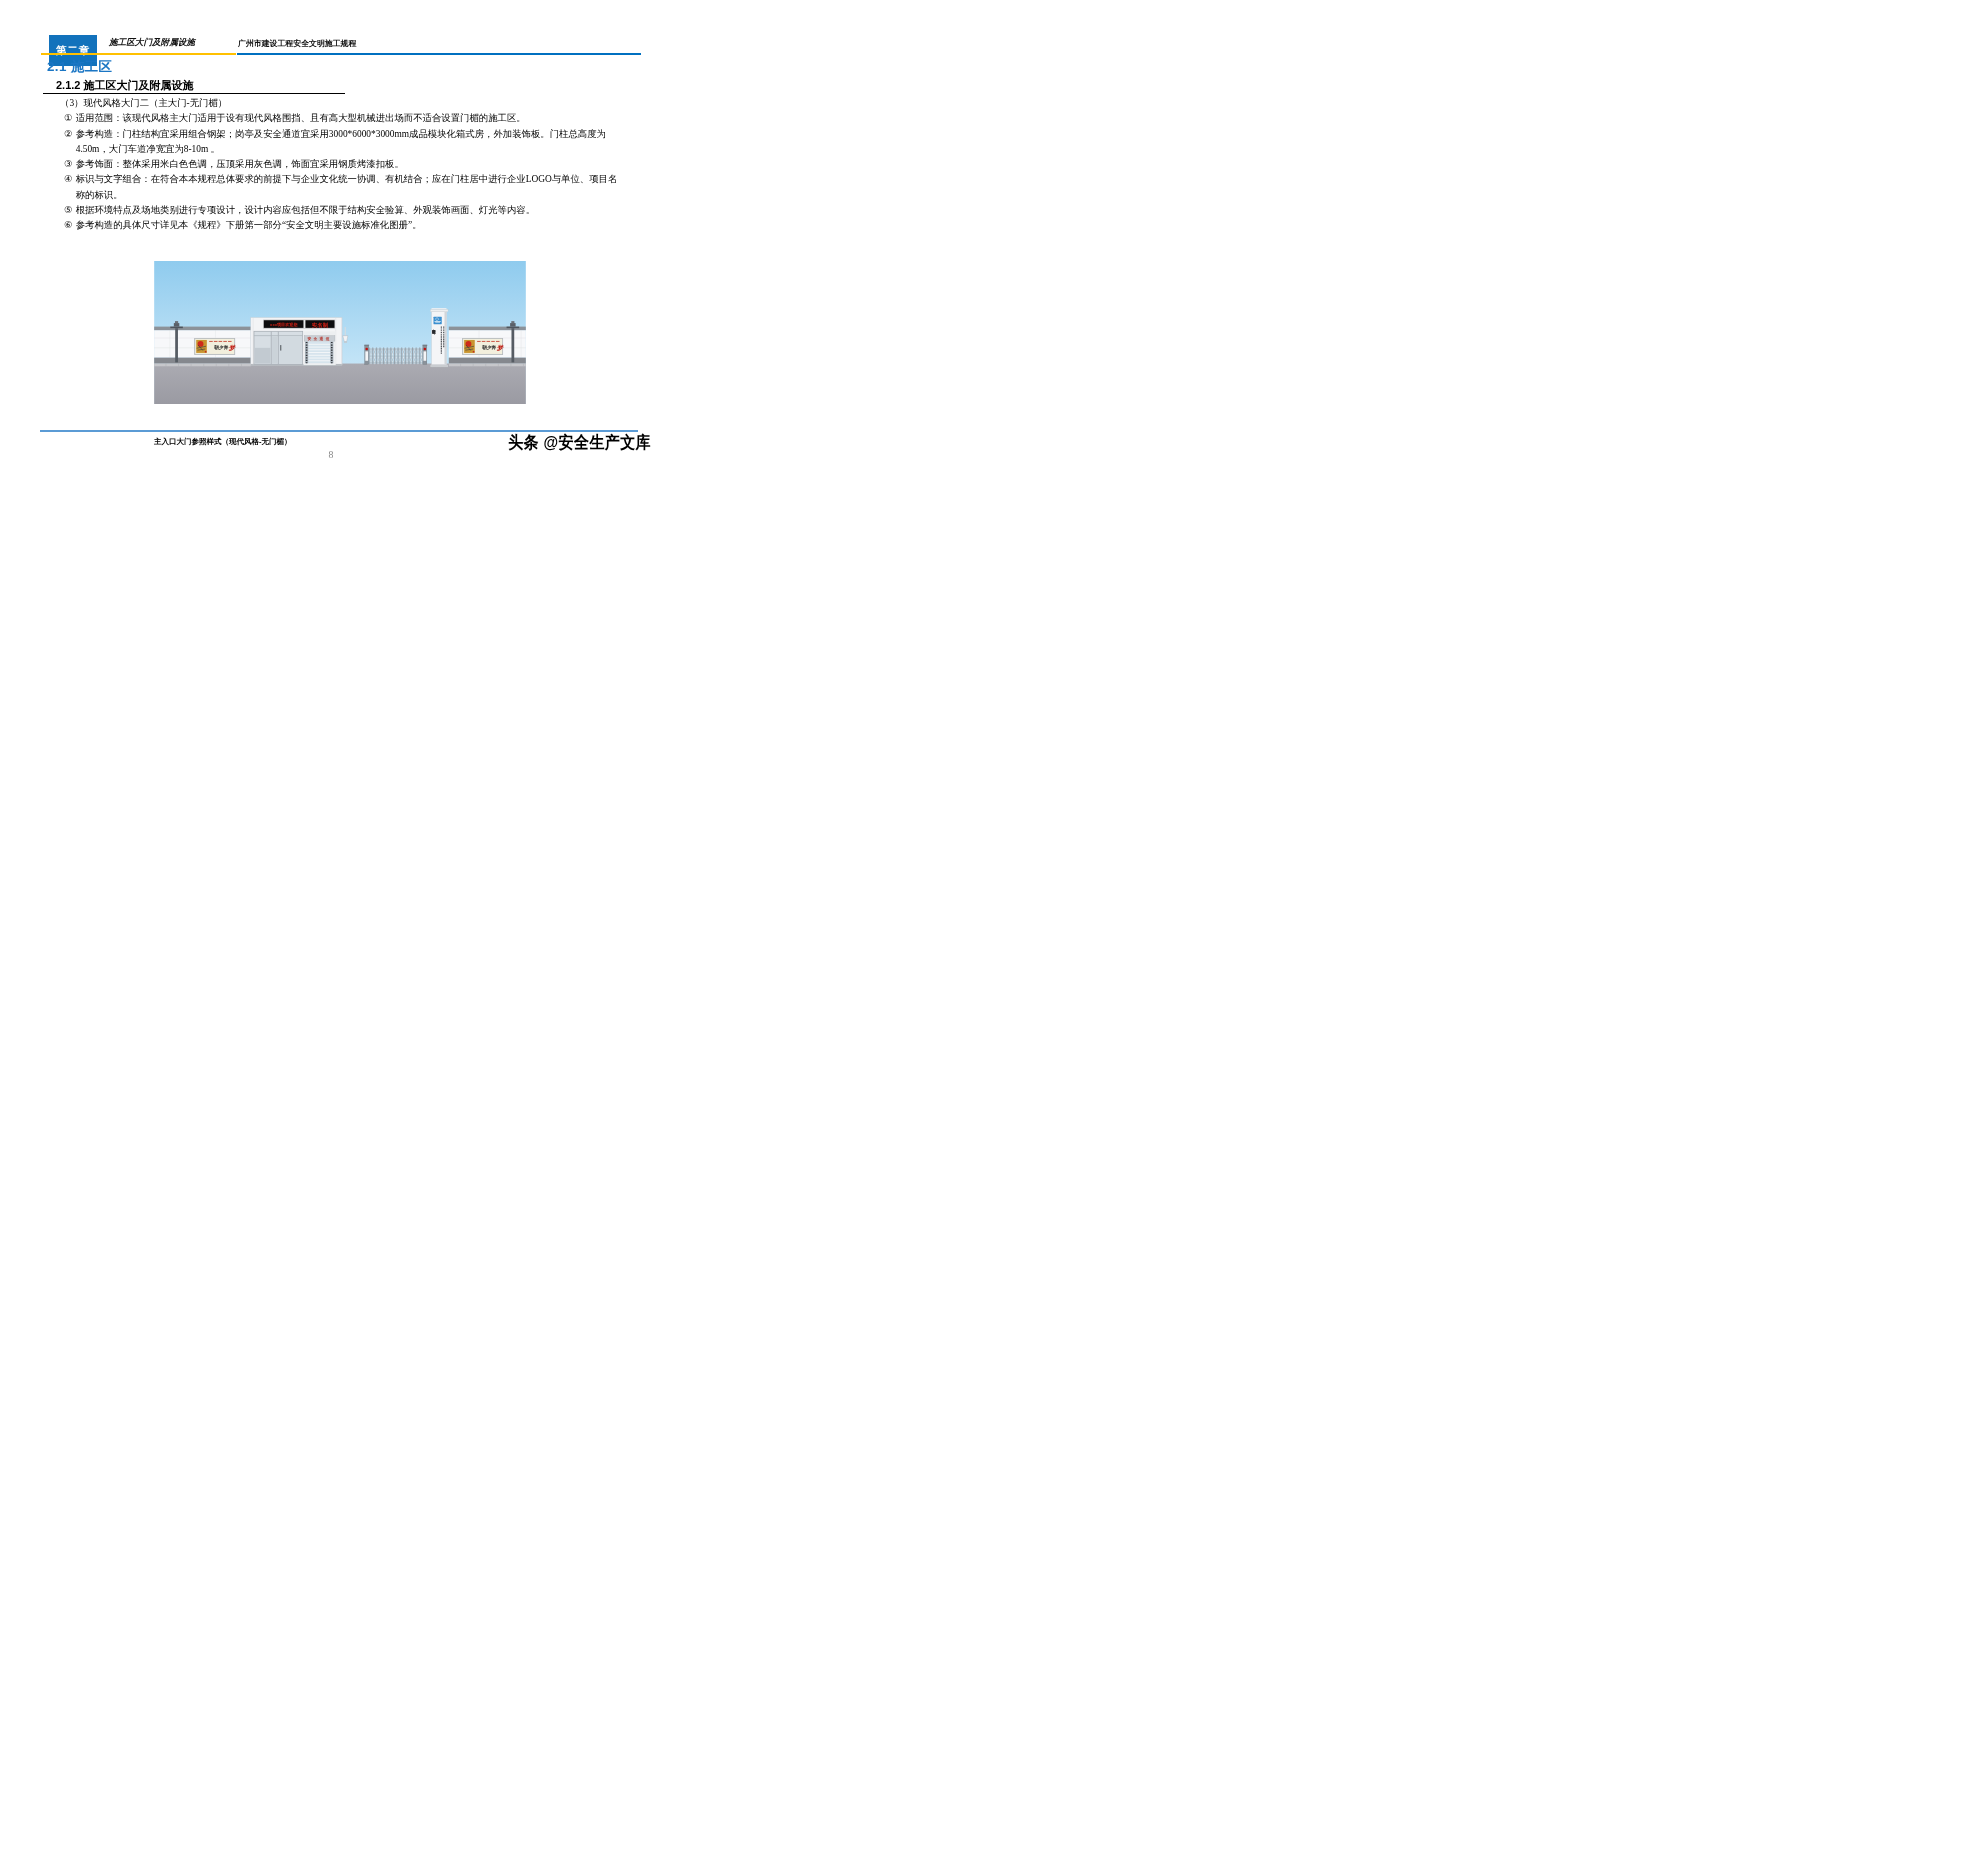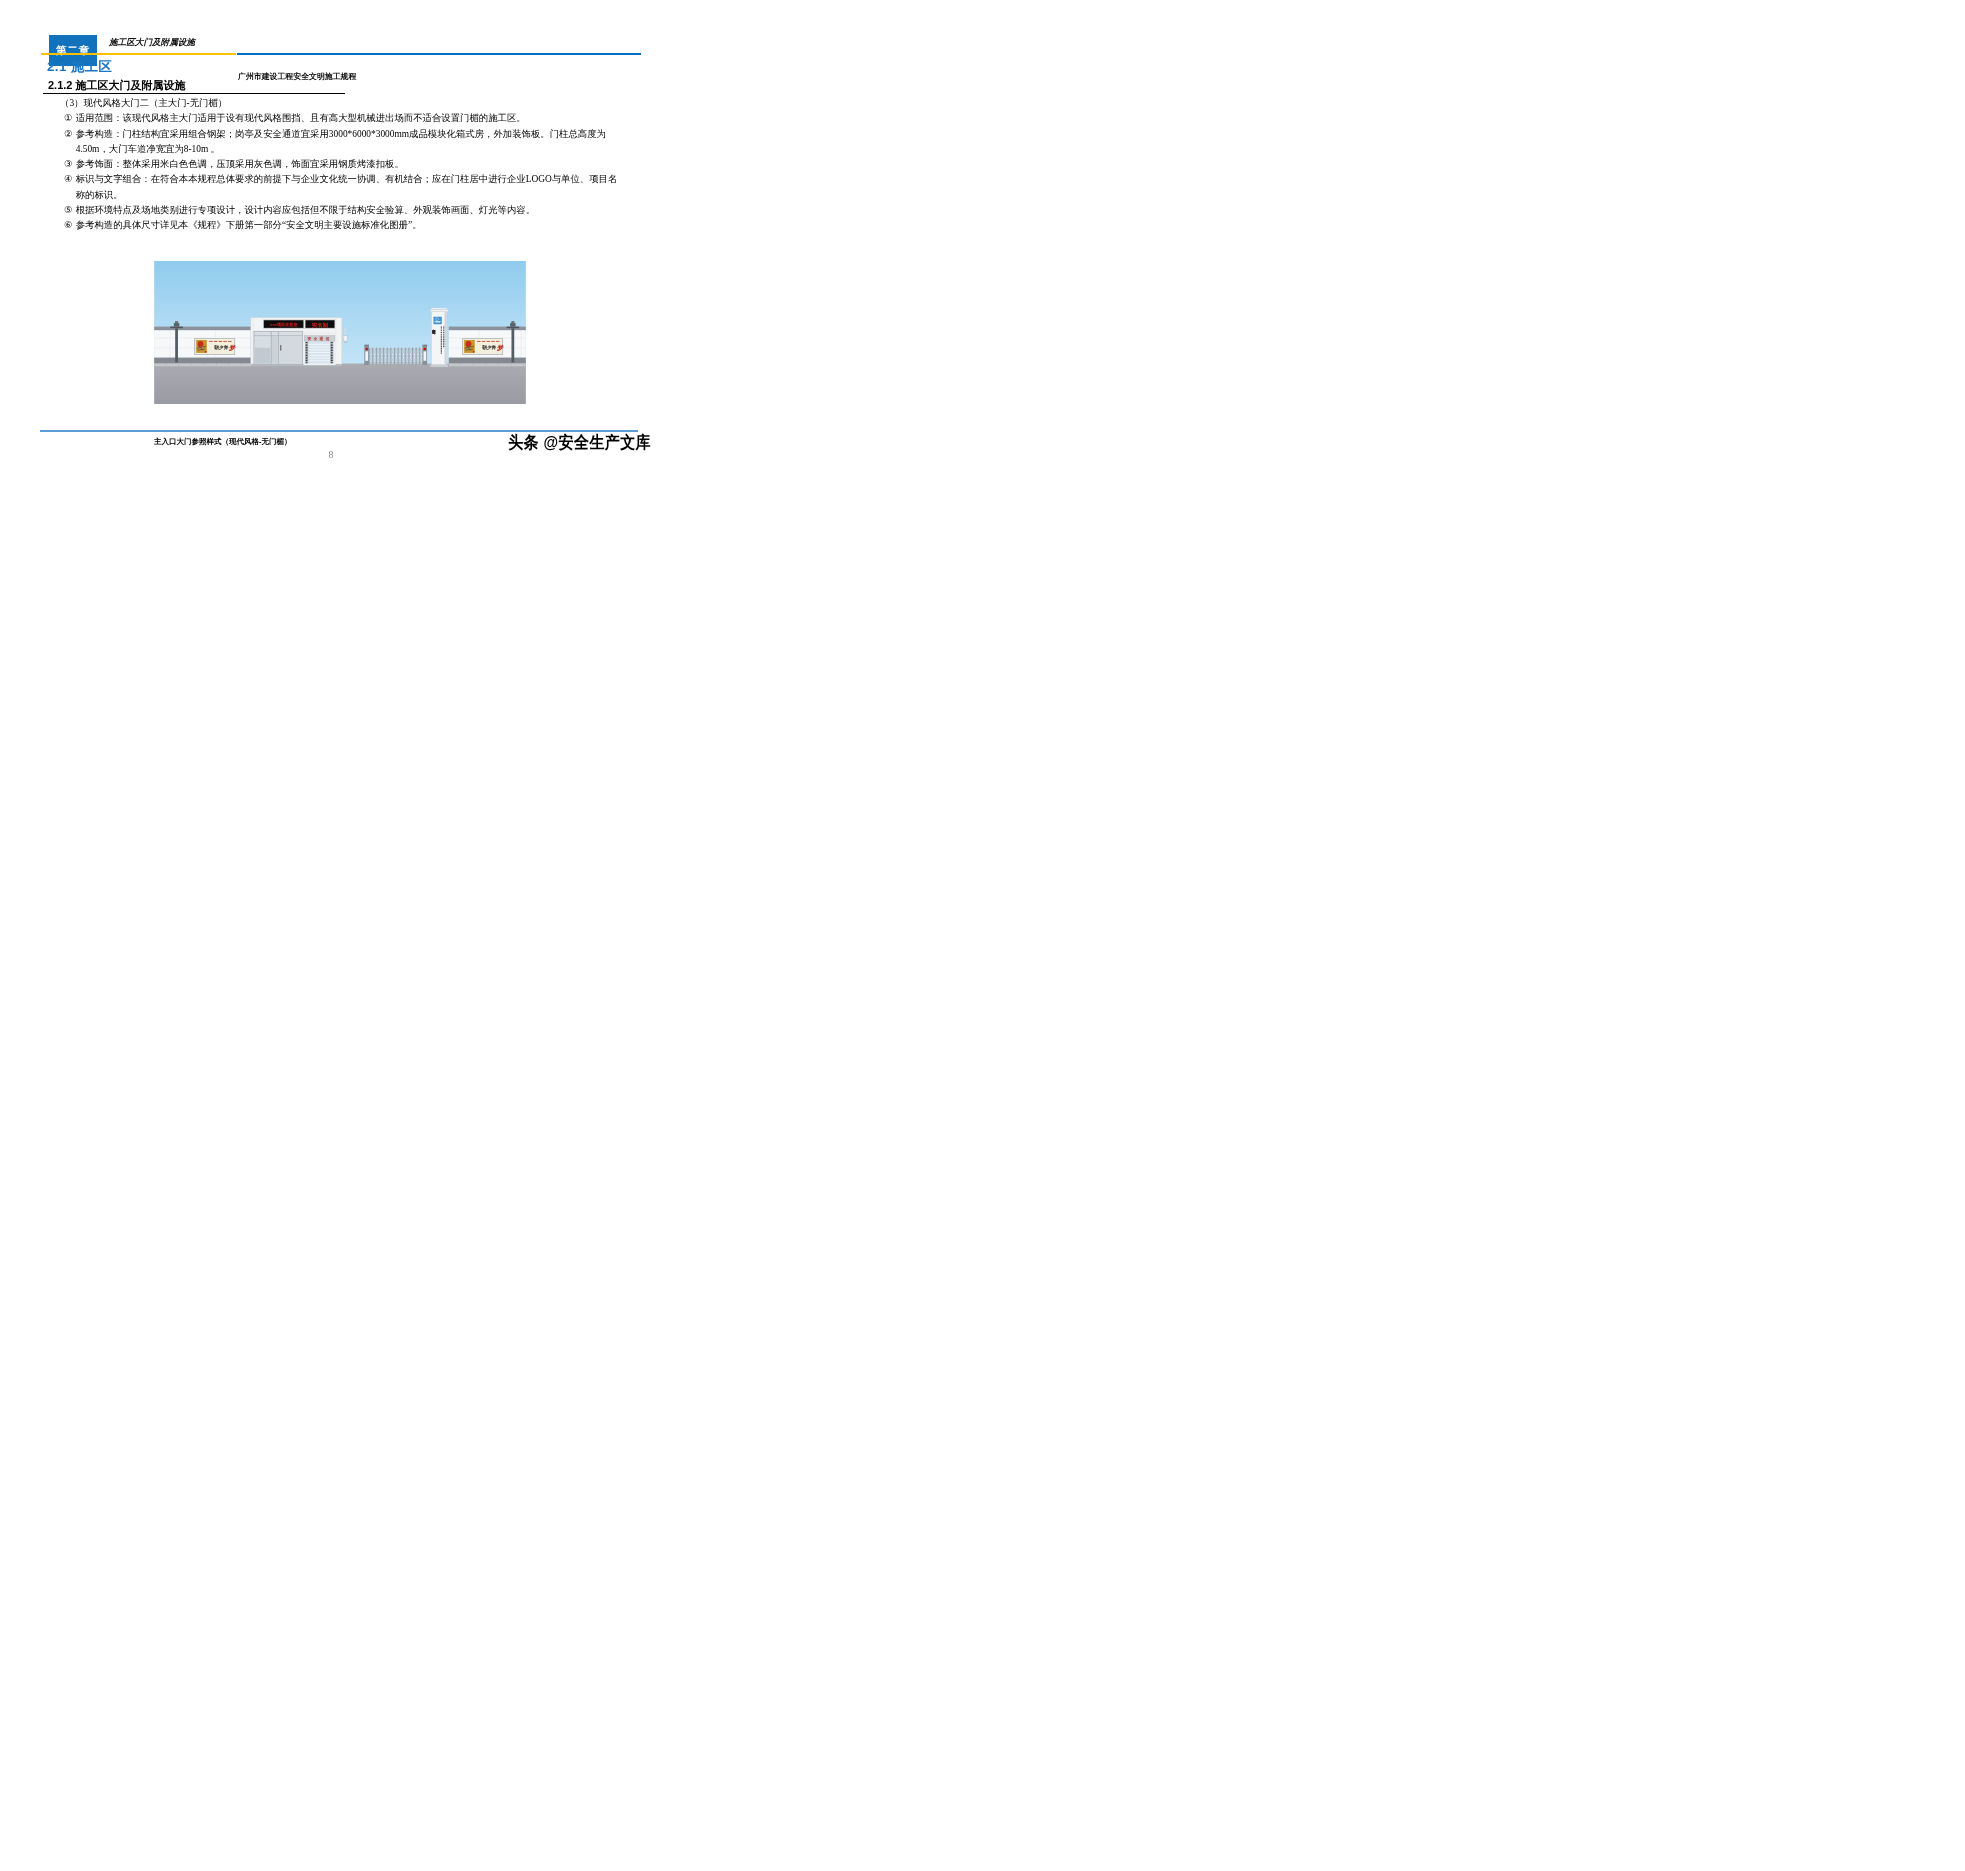--- a/index.html
+++ b/index.html
@@ -3,26 +3,26 @@
 <meta charset="utf-8">
 <style>
   html,body{margin:0;padding:0;background:#ffffff;}
   #page{position:relative;width:662px;height:468px;background:#ffffff;overflow:hidden;
         font-family:"Liberation Sans",sans-serif;color:#111;}
   .abs{position:absolute;}
   
   #chapter-box{left:49px;top:35px;width:48px;height:31px;background:#1272BC;color:#fff;
     font-size:10.6px;font-weight:bold;display:flex;align-items:center;justify-content:center;letter-spacing:0.8px;}
   #hdr-subtitle{left:109px;top:37px;font-size:8.6px;font-weight:bold;font-style:italic;line-height:11.8px;}
-  #hdr-title{left:238px;top:38px;font-size:7.9px;font-weight:bold;line-height:11px;margin-top:33px;}
+  #hdr-title{left:238px;top:38px;font-size:7.9px;font-weight:bold;line-height:11px;}
   #bar-yellow{left:41px;top:53px;width:195px;height:2.4px;background:#FFC000;}
   #bar-blue{left:237px;top:53px;width:404px;height:2.4px;background:#0070C0;}
   
   #h1{left:47px;top:59px;font-size:13.4px;font-weight:bold;color:#1B76C4;line-height:16.5px;letter-spacing:0.4px;text-align:center;}
-  #h2{left:48px;top:78px;font-size:11px;font-weight:bold;color:#000;line-height:14px;}
+  #h2{left:56px;top:78px;font-size:11px;font-weight:bold;color:#000;line-height:14px;}
   #h2-rule{left:43px;top:93px;width:302px;height:1.2px;background:#000;}
   
   #body-text{left:60px;top:96px;width:570px;font-family:"Liberation Serif","DejaVu Serif",serif;
     font-size:9.4px;color:#000;}
   #body-text .line{height:15.3px;line-height:15.3px;white-space:nowrap;}
   #body-text .item{padding-left:3.9px;}
   #body-text .num{display:inline-block;width:11.8px;}
   #body-text .cont{padding-left:15.7px;}
   
   #figure{left:154px;top:261px;width:372px;height:143px;}

